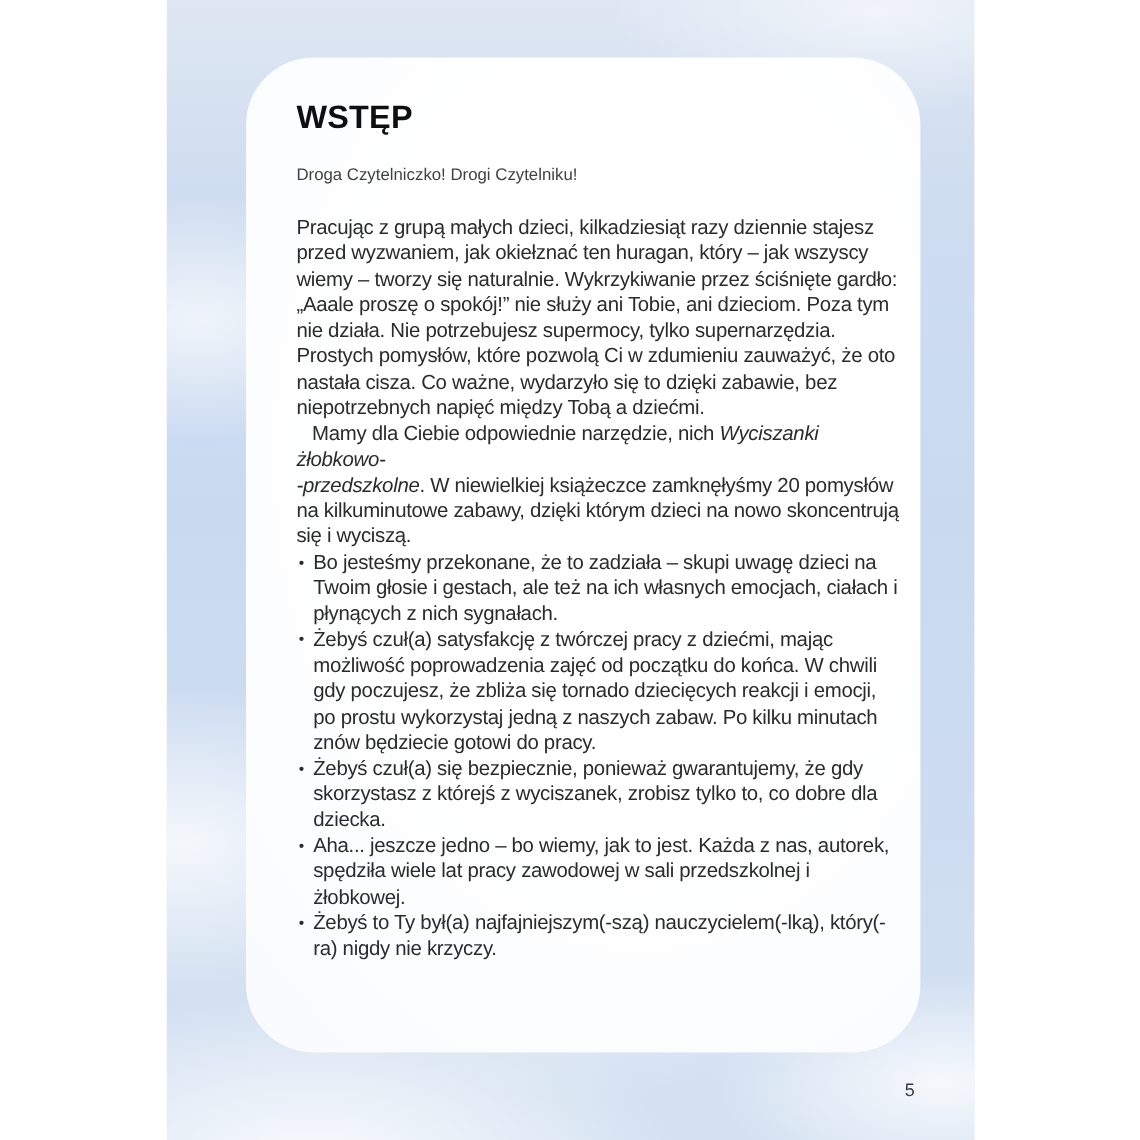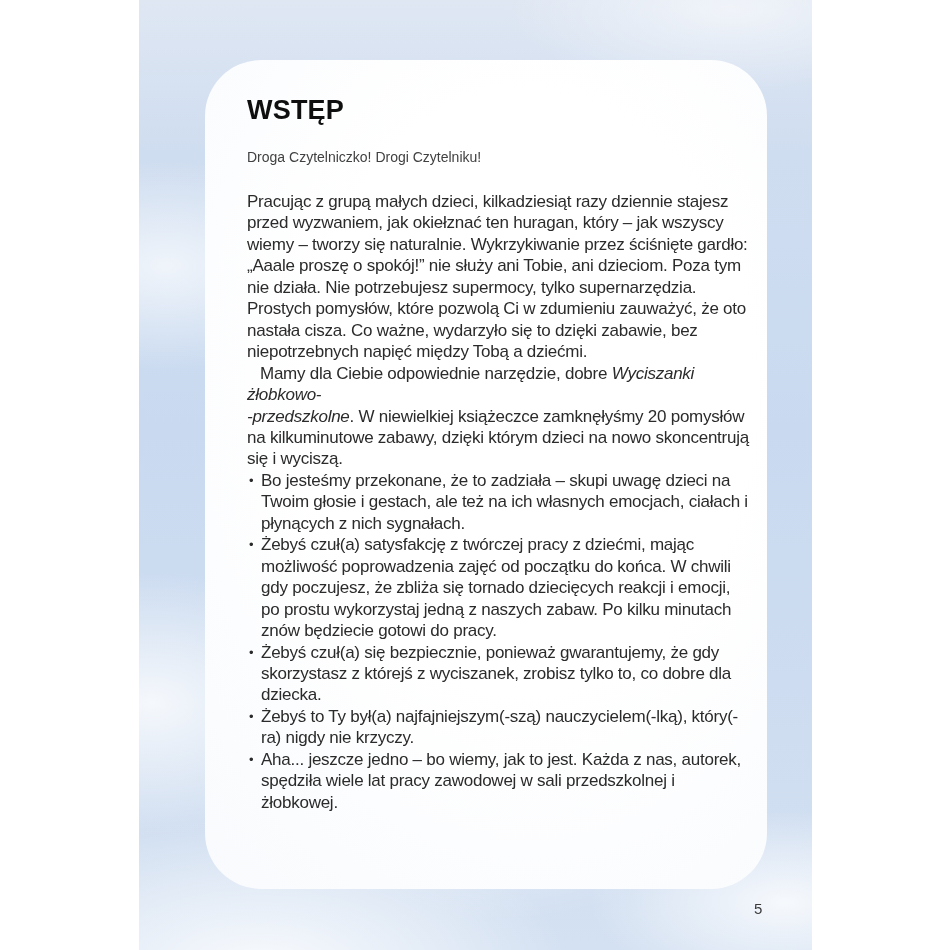--- a/index.html
+++ b/index.html
@@ -24,21 +24,21 @@
       radial-gradient(ellipse 300px 190px at 2% 74%,  rgba(255,255,255,0.80), rgba(255,255,255,0) 70%),
       radial-gradient(ellipse 430px 210px at 18% 102%, rgba(255,255,255,0.85), rgba(255,255,255,0) 72%),
       radial-gradient(ellipse 280px 130px at 96% 95%, rgba(255,255,255,0.80), rgba(255,255,255,0) 70%),
       radial-gradient(ellipse 320px 120px at 88% 1%,  rgba(255,255,255,0.55), rgba(255,255,255,0) 70%),
       radial-gradient(ellipse 240px 120px at 55% 88%, rgba(255,255,255,0.35), rgba(255,255,255,0) 70%),
       linear-gradient(180deg, #dfe7f3 0%, #cfddf0 16%, #c9daf0 45%, #cddcf0 72%, #d4e1f2 100%);
   }
   
   .card {
     position: absolute;
-    left: 66px; top: 60px;
+    left: 66px; top: 48px;
     width: 562px; height: 829px;
     box-sizing: border-box;
     padding: 36px 18px 30px 42px;
     border-radius: 56px;
     background: radial-gradient(130% 120% at 58% 40%, #ffffff 30%, #f8fafd 70%, #eff4fa 100%);
     overflow: hidden;
   }
   .title {
     margin: 0 0 25px 0;
     font-size: 27px;
@@ -94,25 +94,25 @@
 </head>
 <body>
 
 <div class="page">
   <div class="sky">
     <div class="card">
       <h1 class="title">WSTĘP</h1>
       <p class="greeting">Droga Czytelniczko! Drogi Czytelniku!</p>
       <div class="body-text">
           <p class=""><span>Pracując z grupą małych dzieci, kilkadziesiąt razy dziennie stajesz przed wyzwaniem, jak okiełznać ten huragan, który – jak wszyscy wiemy – tworzy się naturalnie. Wykrzykiwanie przez ściśnięte gardło: „Aaale proszę o spokój!” nie służy ani Tobie, ani dzieciom. Poza tym nie działa. Nie potrzebujesz supermocy, tylko supernarzędzia. Prostych pomysłów, które pozwolą Ci w zdumieniu zauważyć, że oto nastała cisza. Co ważne, wydarzyło się to dzięki zabawie, bez niepotrzebnych napięć między Tobą a dziećmi.</span></p>
-          <p class="indent "><span>Mamy dla Ciebie odpowiednie narzędzie, dobre </span><em>Wyciszanki żłobkowo-</em><br><em>-przedszkolne</em><span>. W niewielkiej książeczce zamknęłyśmy 20 pomysłów na kilkuminutowe zabawy, dzięki którym dzieci na nowo skoncentrują się i wyciszą.</span></p>
+          <p class="indent "><span>Mamy dla Ciebie odpowiednie narzędzie, nich </span><em>Wyciszanki żłobkowo-</em><br><em>-przedszkolne</em><span>. W niewielkiej książeczce zamknęłyśmy 20 pomysłów na kilkuminutowe zabawy, dzięki którym dzieci na nowo skoncentrują się i wyciszą.</span></p>
           <ul class="bullets">
             <li><span>Bo jesteśmy przekonane, że to zadziała – skupi uwagę dzieci na Twoim głosie i gestach, ale też na ich własnych emocjach, ciałach i płynących z nich sygnałach.</span></li>
             <li><span>Żebyś czuł(a) satysfakcję z twórczej pracy z dziećmi, mając możliwość poprowa­dzenia zajęć od początku do końca. W chwili gdy poczujesz, że zbliża się tornado dziecięcych reakcji i emocji, po prostu wykorzystaj jedną z naszych zabaw. Po kilku minutach znów będziecie gotowi do pracy.</span></li>
             <li><span>Żebyś czuł(a) się bezpiecznie, ponieważ gwarantujemy, że gdy skorzystasz z któ­rejś z wyciszanek, zrobisz tylko to, co dobre dla dziecka.</span></li>
+            <li><span>Aha... jeszcze jedno – bo wiemy, jak to jest. Każda z nas, autorek, spędziła wiele lat pracy zawodowej w sali przedszkolnej i żłobkowej.</span></li>
             <li><span>Żebyś to Ty był(a) najfajniejszym(-szą) nauczycielem(-lką), który(-ra) nigdy nie krzyczy.</span></li>
-            <li><span>Aha... jeszcze jedno – bo wiemy, jak to jest. Każda z nas, autorek, spędziła wiele lat pracy zawodowej w sali przedszkolnej i żłobkowej.</span></li>
           </ul>
         </div>
     </div>
     <div class="page-number">5</div>
   </div>
 </div>
 
 </body></html>

